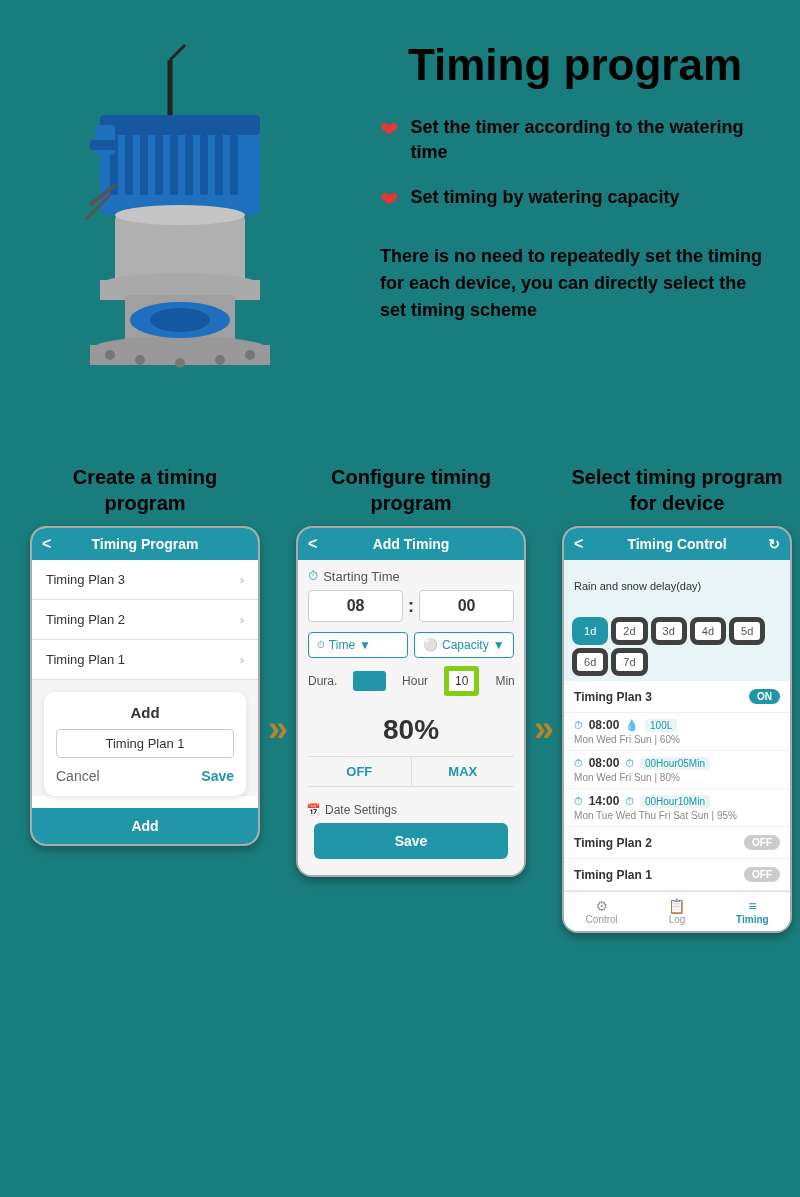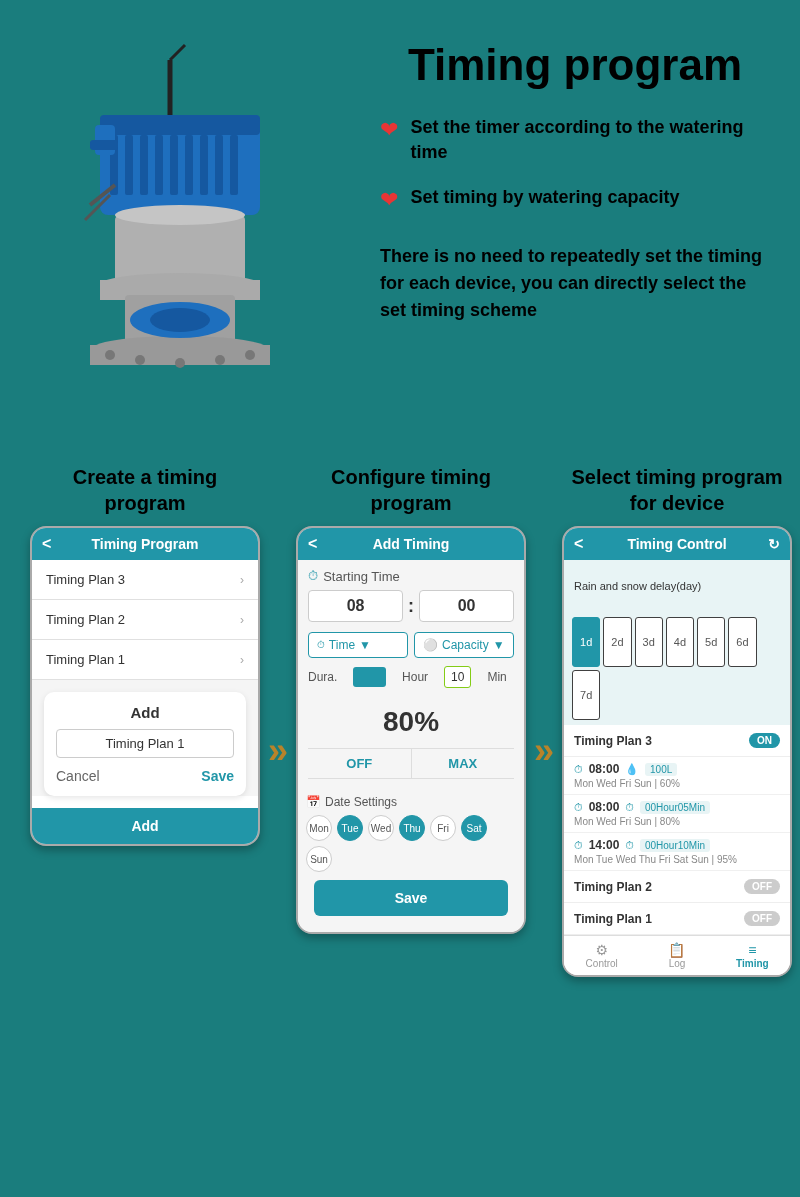--- a/index.html
+++ b/index.html
@@ -245,21 +245,21 @@
     }
     .dura-highlight {
       background: #2196a8;
       color: #fff;
       padding: 3px 8px;
       border-radius: 3px;
       font-size: 12px;
     }
     .dura-plain {
       background: #fff;
-      border: 1px solid #84cc16;
+      border: 5px solid #84cc16;
       padding: 3px 6px;
       border-radius: 3px;
       font-size: 12px;
       color: #333;
     }
     .percent-display {
       text-align: center;
       font-size: 28px;
       font-weight: bold;
       color: #333;
@@ -333,26 +333,26 @@
       color: #333;
     }
     .day-tabs {
       display: flex;
       gap: 3px;
       padding: 5px 8px;
       background: #e8f4f5;
       flex-wrap: wrap;
     }
     .day-tab {
-      padding: 18px 7px;
-      border-radius: 3px;
+      padding: 3px 7px;
+      border-radius: 8px;
       font-size: 11px;
       background: #fff;
       color: #555;
-      border: 1px solid #404040;
+      border: 5px solid #404040;
     }
     .day-tab.active {
       background: #2196a8;
       color: #fff;
       border-color: #2196a8;
     }
     .plan-toggle-row {
       background: #fff;
       padding: 8px 10px;
       display: flex;
@@ -580,29 +580,20 @@
           <div class="percent-display">80%</div>
           <div class="off-max-row">
             <div class="off-btn">OFF</div>
             <div class="max-btn">MAX</div>
           </div>
         </div>
         <div class="date-settings">
           <div class="date-label">
             <span>📅</span>
             <span>Date Settings</span>
-          </div>
-          <div class="day-circles">
-            <div class="day-circle">Mon</div>
-            <div class="day-circle active">Tue</div>
-            <div class="day-circle">Wed</div>
-            <div class="day-circle active">Thu</div>
-            <div class="day-circle">Fri</div>
-            <div class="day-circle active">Sat</div>
-            <div class="day-circle">Sun</div>
           </div>
           <div class="save-btn-full">Save</div>
         </div>
       </div>
     </div>
   </div>
 
   <div class="arrow-block">
     <span class="dbl-arrow">»</span>
   </div>

